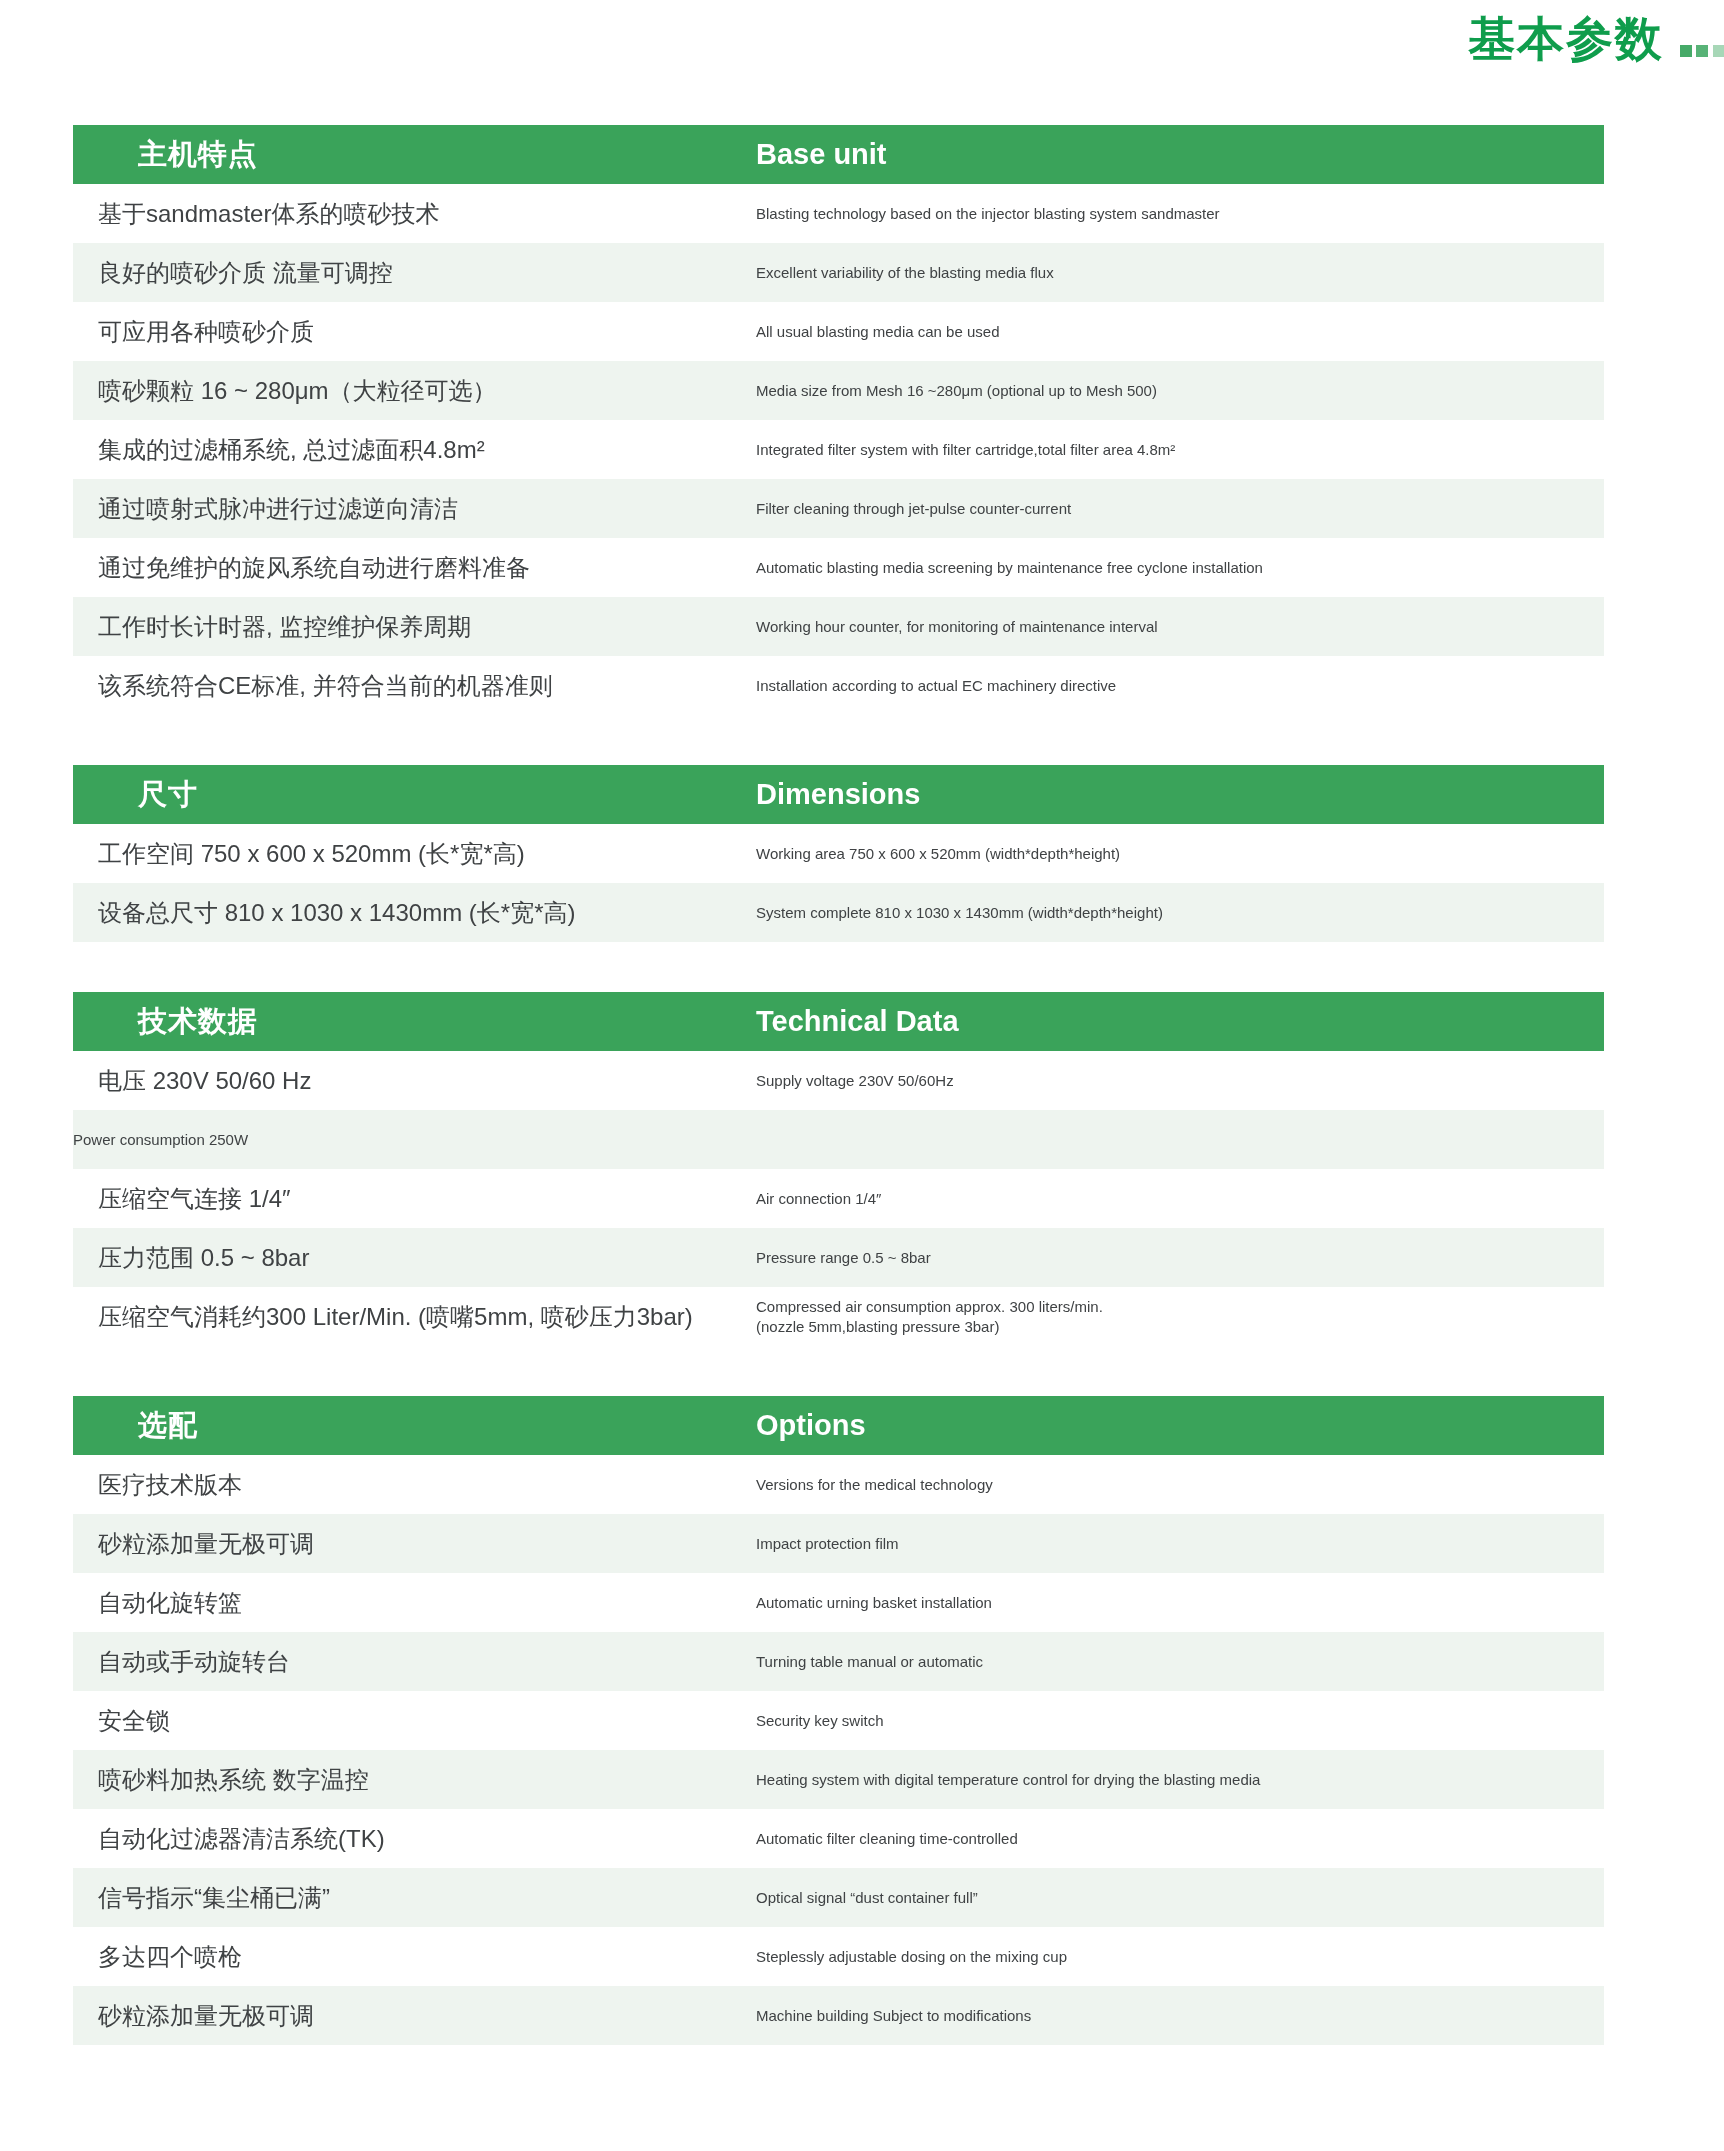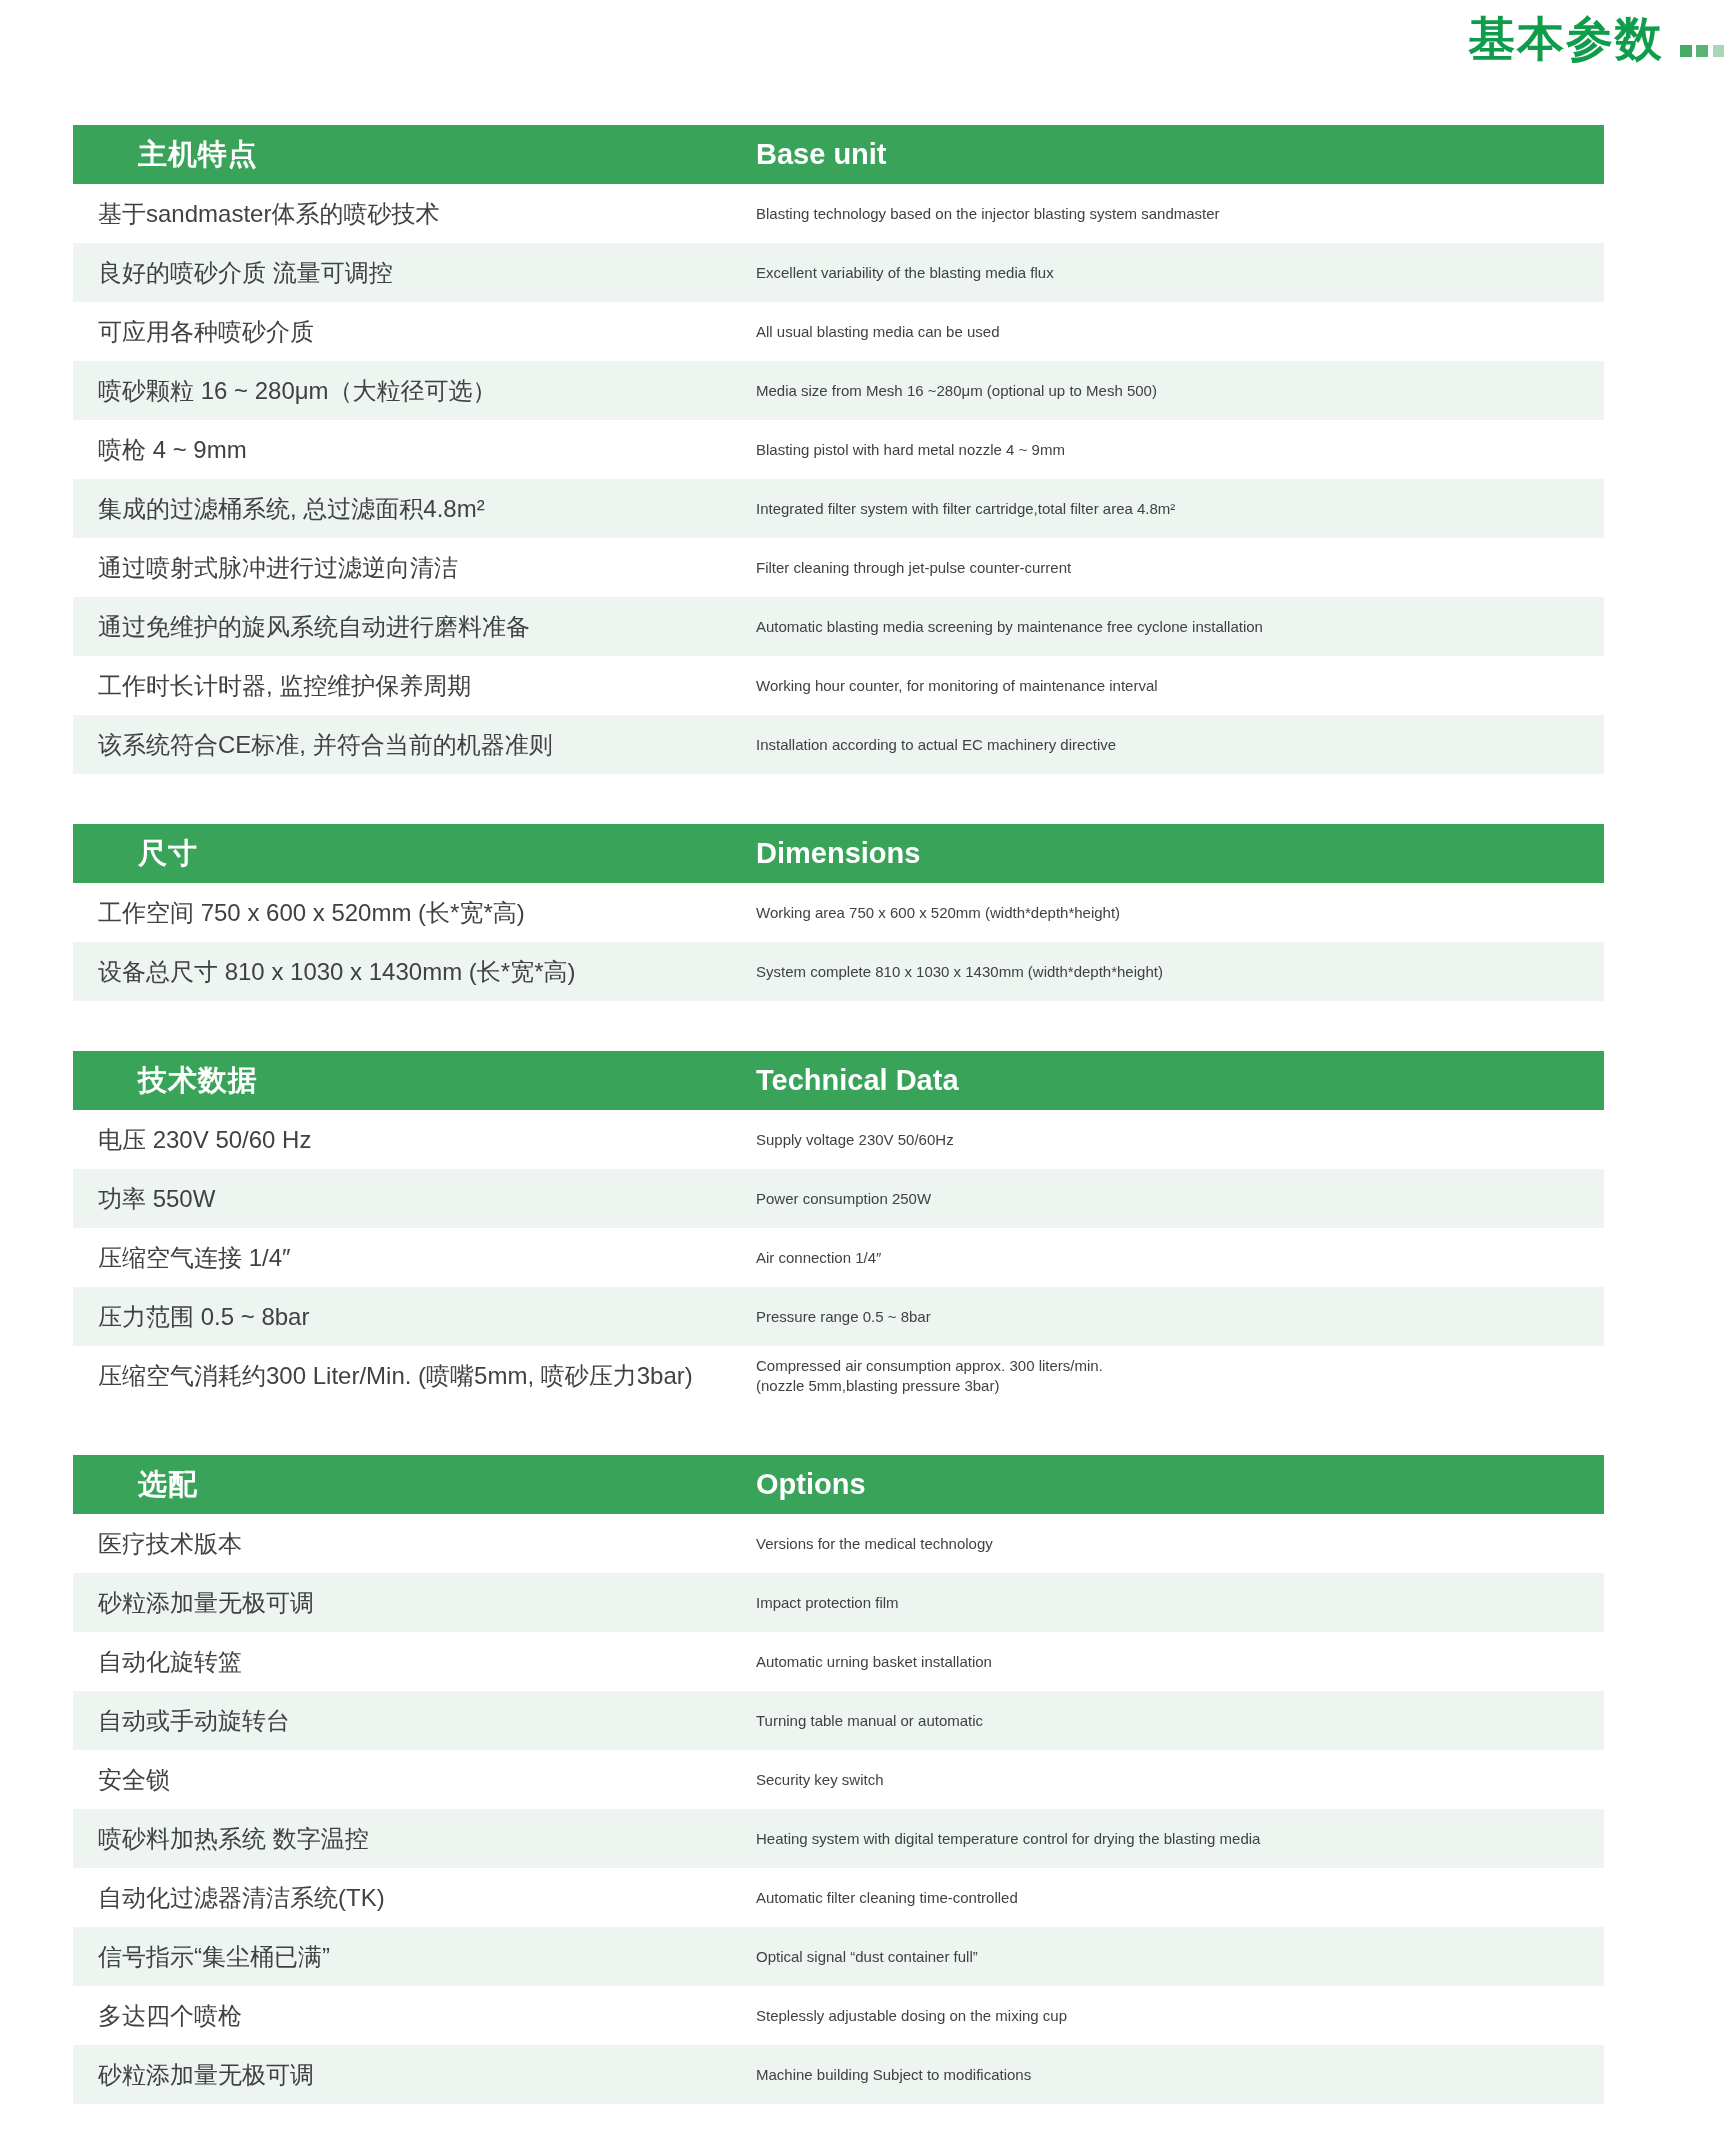--- a/index.html
+++ b/index.html
@@ -68,24 +68,20 @@
   <div class="row">
     <div class="cell zh">可应用各种喷砂介质</div>
     <div class="cell en">All usual blasting media can be used</div>
   </div>
 
   <div class="row">
     <div class="cell zh">喷砂颗粒 16 ~ 280μm（大粒径可选）</div>
     <div class="cell en">Media size from Mesh 16 ~280μm (optional up to Mesh 500)</div>
   </div>
 
-  <div class="row">
-    <div class="cell zh">喷枪 4 ~ 9mm</div>
-    <div class="cell en">Blasting pistol with hard metal nozzle  4 ~ 9mm</div>
-  </div>
 
   <div class="row">
     <div class="cell zh">集成的过滤桶系统, 总过滤面积4.8m²</div>
     <div class="cell en">Integrated filter system with filter cartridge,total filter area 4.8m²</div>
   </div>
 
   <div class="row">
     <div class="cell zh">通过喷射式脉冲进行过滤逆向清洁</div>
     <div class="cell en">Filter cleaning through jet-pulse counter-current</div>
   </div>
@@ -130,21 +126,20 @@
       <div class="cell zh">技术数据</div>
       <div class="cell en">Technical Data</div>
     </header>
     <div class="rows">
   <div class="row">
     <div class="cell zh">电压 230V 50/60 Hz</div>
     <div class="cell en">Supply voltage 230V 50/60Hz</div>
   </div>
 
   <div class="row">
-    <div class="cell zh">功率 550W</div>
     <div class="cell en">Power consumption 250W</div>
   </div>
 
   <div class="row">
     <div class="cell zh">压缩空气连接 1/4″</div>
     <div class="cell en">Air connection 1/4″</div>
   </div>
 
   <div class="row">
     <div class="cell zh">压力范围 0.5 ~ 8bar</div>

